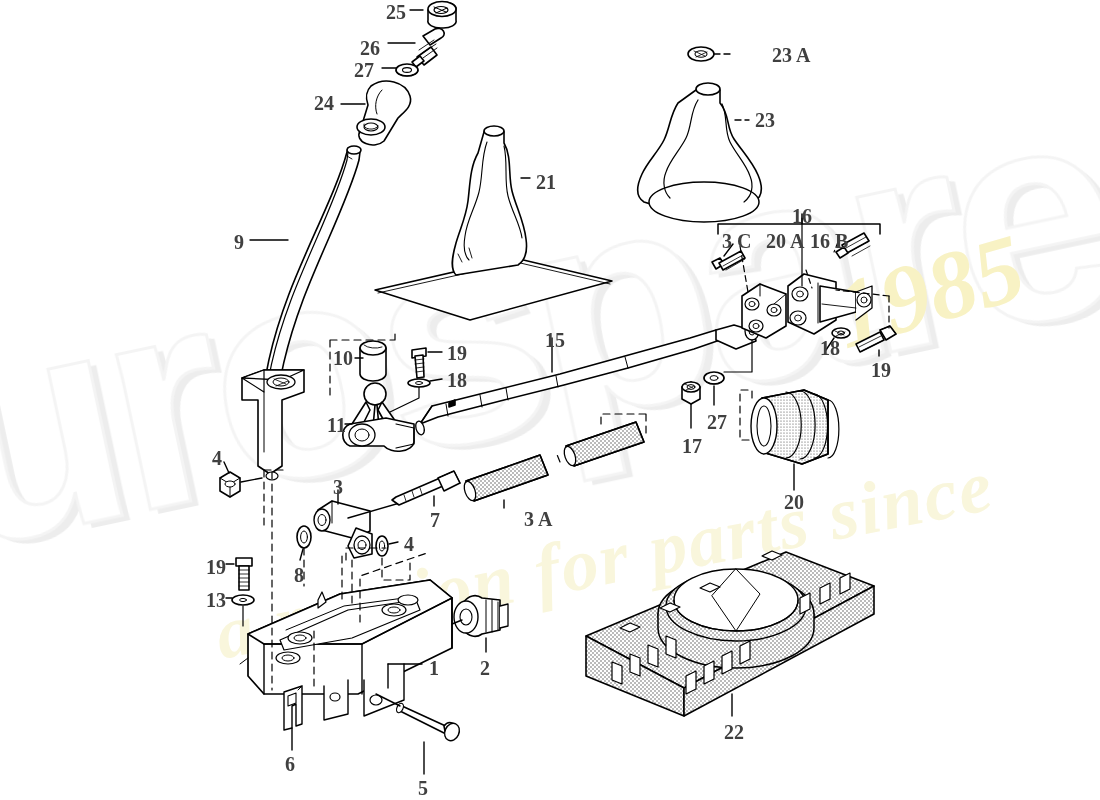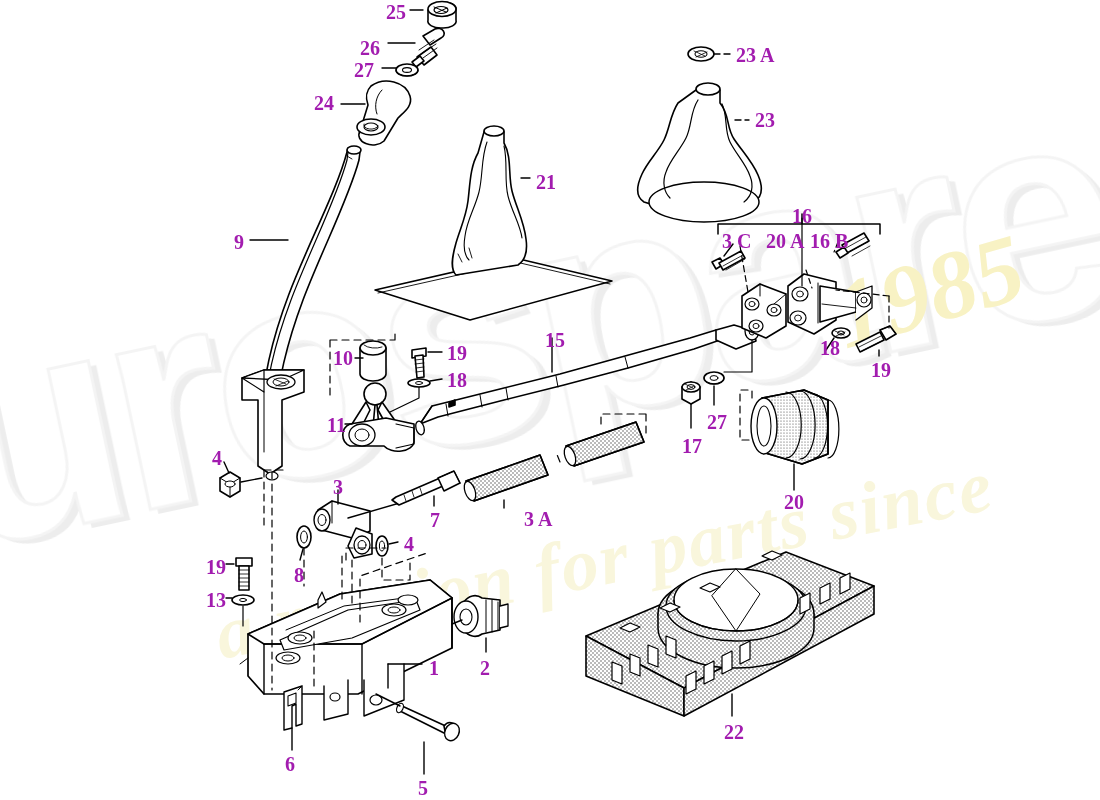--- a/index.html
+++ b/index.html
@@ -4,21 +4,21 @@
 <title>Parts Diagram</title>
 <style>
   html,body{margin:0;padding:0;background:#fff;}
   body{width:1100px;height:800px;overflow:hidden;
        font-family:"Liberation Serif",serif;}
   #stage{position:relative;width:1100px;height:800px;background:#ffffff;}
   #wm, #art{position:absolute;left:0;top:0;width:1100px;height:800px;}
   #wm{z-index:1;}
   #art{z-index:2;}
   .lbl{position:absolute;z-index:3;font-family:"Liberation Serif",serif;
-       font-weight:700;color:#a21caf;white-space:nowrap;line-height:1;}
+       font-weight:700;color:#404040;white-space:nowrap;line-height:1;}
   .lbl.m{font-size:20px;}
 </style>
 </head>
 <body>
 
 <div id="stage">
 
   <svg id="wm" viewBox="0 0 1100 800">
     <defs>
       <filter id="soft">
@@ -443,21 +443,21 @@
     </g>
     <path d="M732,694 L732,716" stroke-width="1.4"></path>
 
     </g>
   </svg>
 
   <div class="lbl m" style="left:386px;top:2px">25</div>
   <div class="lbl m" style="left:360px;top:38px">26</div>
   <div class="lbl m" style="left:354px;top:60px">27</div>
   <div class="lbl m" style="left:314px;top:93px">24</div>
-  <div class="lbl m" style="left:736px;top:45px">23 A</div>
+  <div class="lbl m" style="left:772px;top:45px">23 A</div>
   <div class="lbl m" style="left:755px;top:110px">23</div>
   <div class="lbl m" style="left:536px;top:172px">21</div>
   <div class="lbl m" style="left:792px;top:206px">16</div>
   <div class="lbl m" style="left:722px;top:231px">3 C</div>
   <div class="lbl m" style="left:766px;top:231px">20 A</div>
   <div class="lbl m" style="left:810px;top:231px">16 B</div>
   <div class="lbl m" style="left:234px;top:232px">9</div>
   <div class="lbl m" style="left:545px;top:330px">15</div>
   <div class="lbl m" style="left:333px;top:348px">10</div>
   <div class="lbl m" style="left:447px;top:343px">19</div>

